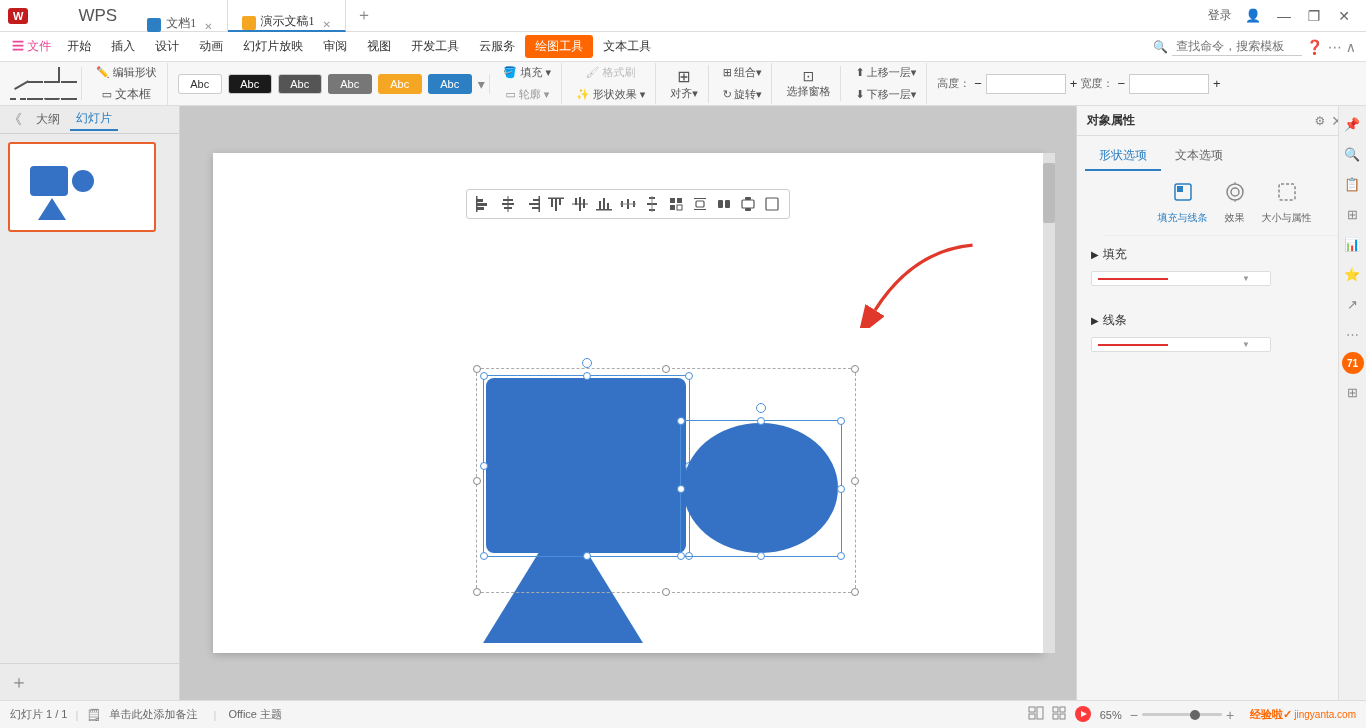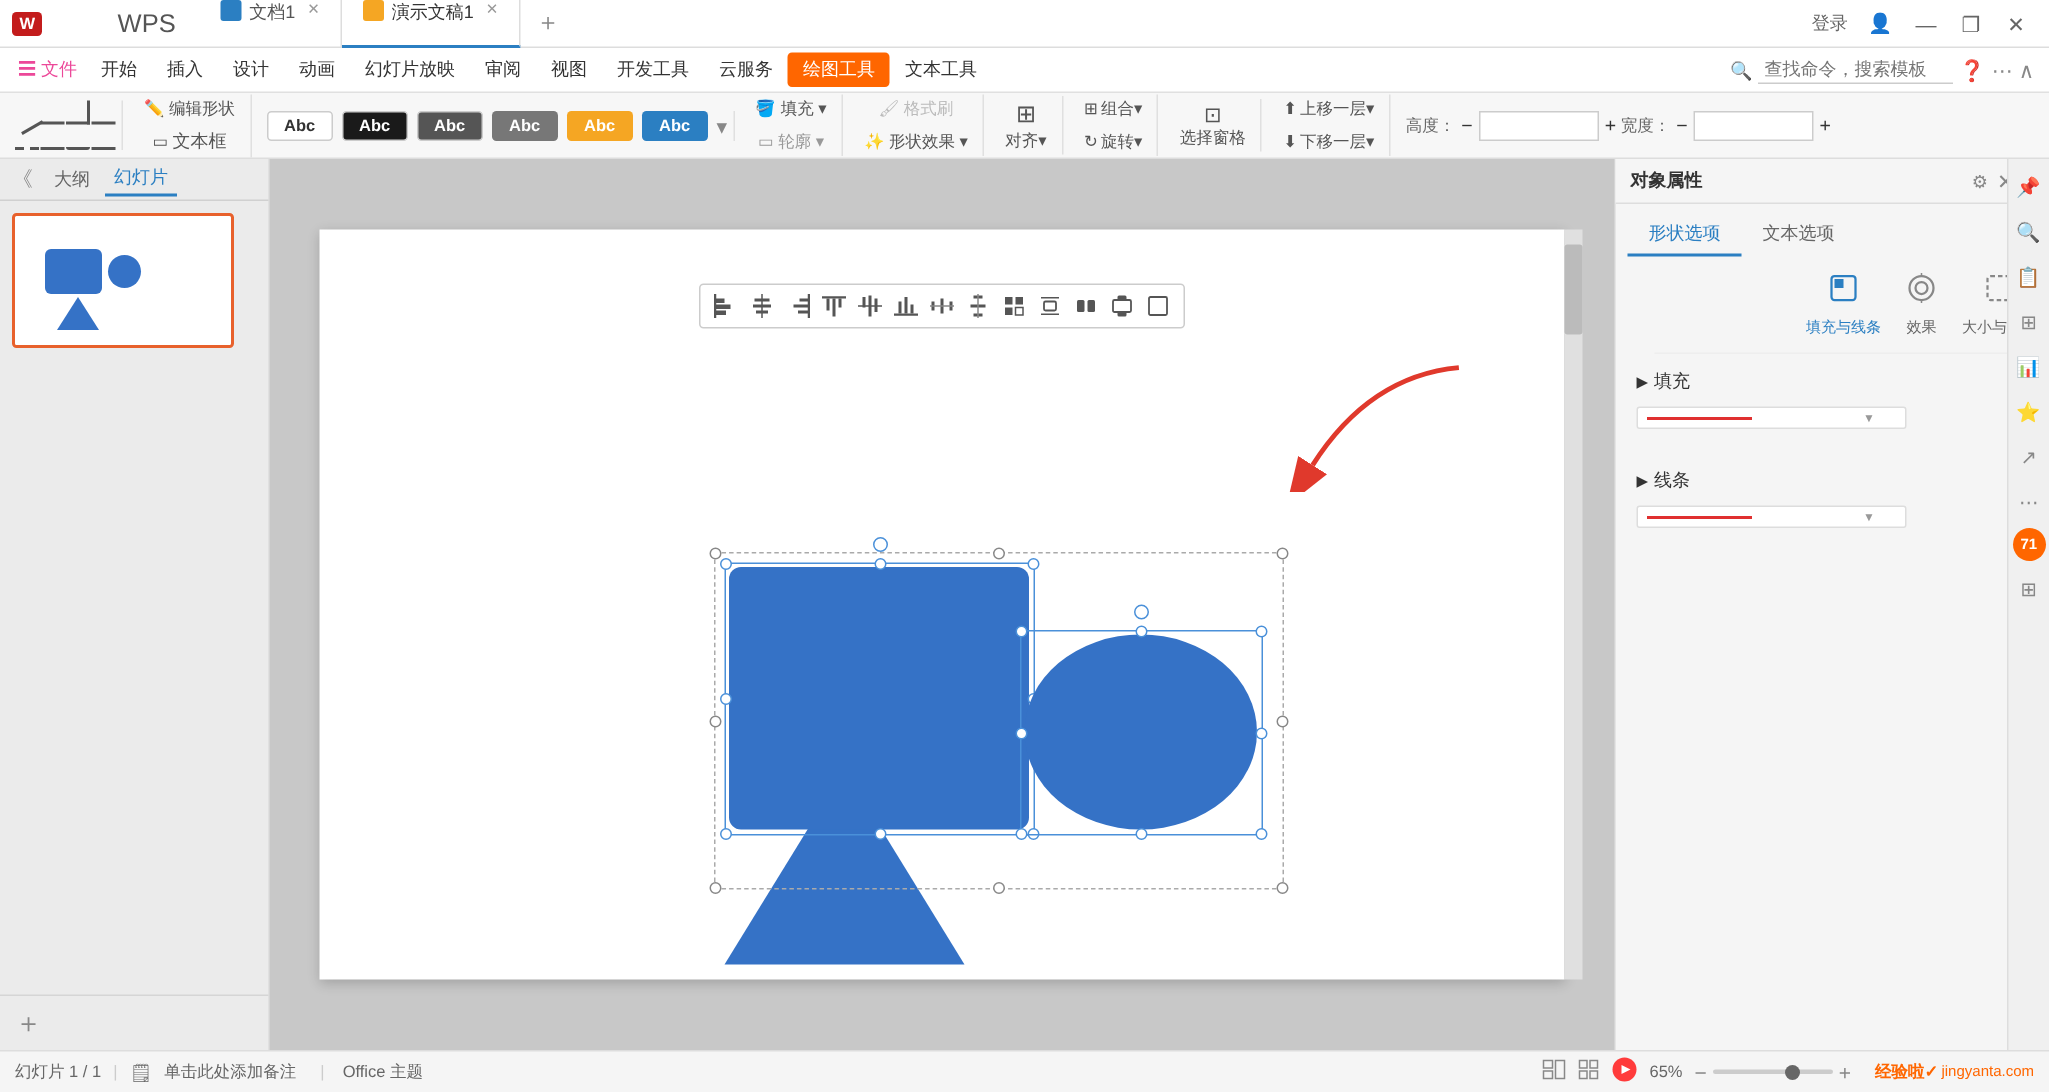--- a/index.html
+++ b/index.html
@@ -3,21 +3,21 @@
   <meta charset="utf-8">
   <style>
     * { box-sizing: border-box; margin: 0; padding: 0; }
     body { font-family: 'Microsoft YaHei', Arial, sans-serif; font-size: 12px; background: #f0f0f0; width: 1366px; height: 728px; overflow: hidden; color: #333; }
 
     
     #titlebar { display: flex; align-items: center; height: 32px; background: #fff; border-bottom: 1px solid #ddd; padding: 0 8px; }
     .titlebar-logo { display: flex; align-items: center; margin-right: 8px; }
     .wps-logo { background: #c31c1c; color: #fff; font-size: 11px; font-weight: bold; padding: 2px 5px; border-radius: 3px; margin-right: 6px; }
     .tab-group { display: flex; align-items: center; flex: 1; }
-    .tab-item { display: flex; align-items: flex-start; height: 32px; padding: 0 14px; font-size: 12px; color: #555; cursor: pointer; border-right: 1px solid #ddd; position: relative; }
+    .tab-item { display: flex; align-items: flex-end; height: 32px; padding: 0 14px; font-size: 12px; color: #555; cursor: pointer; border-right: 1px solid #ddd; position: relative; font-family: Liberation Serif, serif; }
     .tab-item.active { background: #fff; color: #333; border-bottom: 2px solid #2b7fc2; }
     .tab-item .tab-close { margin-left: 8px; color: #999; font-size: 10px; cursor: pointer; }
     .tab-item .tab-icon { width: 14px; height: 14px; border-radius: 2px; margin-right: 5px; display: inline-block; }
     .tab-wen { background: #2b7fc2; }
     .tab-yan { background: #f5a623; }
     .tab-add { padding: 0 10px; color: #888; font-size: 16px; cursor: pointer; }
     .titlebar-right { display: flex; align-items: center; gap: 8px; margin-left: auto; }
     .titlebar-btn { color: #666; font-size: 12px; cursor: pointer; padding: 2px 6px; margin-left: 42px; }
     .title-window-controls { display: flex; gap: 2px; }
     .win-btn { width: 28px; height: 22px; display: flex; align-items: center; justify-content: center; cursor: pointer; font-size: 14px; color: #666; border-radius: 2px; }
@@ -31,21 +31,21 @@
     .menu-search input { border: none; border-bottom: 1px solid #ccc; outline: none; font-size: 12px; width: 140px; padding: 2px 4px; color: #666; }
     .menu-right-icons { display: flex; gap: 4px; align-items: center; padding: 0 4px; }
 
     
     #toolbar { display: flex; align-items: center; height: 44px; background: #f7f7f7; border-bottom: 1px solid #ddd; padding: 0 6px; gap: 2px; }
     .toolbar-group { display: flex; align-items: center; gap: 2px; padding: 0 4px; border-right: 1px solid #e0e0e0; }
     .toolbar-group:last-child { border-right: none; }
     .tb-btn { display: flex; flex-direction: column; align-items: center; justify-content: center; padding: 2px 4px; cursor: pointer; border-radius: 3px; font-size: 10px; color: #555; min-width: 28px; }
 
     
-    .style-preset { display: inline-flex; align-items: center; justify-content: center; width: 44px; height: 20px; border-radius: 3px; margin: 0 2px; font-size: 11px; font-weight: bold; cursor: pointer; border: 1px solid #ccc; }
+    .style-preset { display: inline-flex; align-items: center; justify-content: center; width: 44px; height: 20px; border-radius: 3px; margin: 0 2px; font-size: 11px; font-weight: normal; cursor: pointer; border: 1px solid #ccc; }
     .style-preset.white { background: #fff; color: #333; }
     .style-preset.dark { background: #1a1a1a; color: #fff; }
     .style-preset.gray1 { background: #555; color: #fff; }
     .style-preset.gray2 { background: #777; color: #fff; border: none; }
     .style-preset.orange { background: #f5a623; color: #fff; border: none; }
     .style-preset.blue { background: #2b7fc2; color: #fff; border: none; }
 
     
     #left-panel { position: absolute; left: 0; top: 106px; width: 180px; bottom: 28px; background: #ebebeb; border-right: 1px solid #d5d5d5; display: flex; flex-direction: column; }
     .panel-tabs { display: flex; height: 28px; align-items: center; padding: 0 8px; gap: 4px; border-bottom: 1px solid #d0d0d0; }
@@ -75,21 +75,21 @@
     .rotate-handle { width: 10px; height: 10px; background: #fff; border: 1px solid #4a90d9; border-radius: 50%; position: absolute; top: -18px; left: 50%; margin-left: -5px; }
 
     
     #right-panel { position: absolute; right: 0; top: 106px; width: 290px; bottom: 28px; background: #f5f5f5; border-left: 1px solid #d5d5d5; display: flex; flex-direction: column; }
     .rpanel-header { display: flex; align-items: center; justify-content: space-between; padding: 6px 10px; border-bottom: 1px solid #ddd; background: #f5f5f5; }
     .rpanel-title { font-size: 12px; font-weight: bold; color: #333; }
     .rpanel-close { cursor: pointer; color: #888; font-size: 14px; }
     .rpanel-tabs { display: flex; padding: 6px 8px 0; gap: 0; }
     .rpanel-tab { padding: 5px 14px; font-size: 12px; cursor: pointer; border-bottom: 2px solid transparent; color: #666; }
     .rpanel-tab.active { color: #2b7fc2; border-bottom: 2px solid #2b7fc2; }
-    .rpanel-subtabs { display: flex; align-items: center; justify-content: flex-end; gap: 16px; padding: 10px 8px; border-bottom: 1px solid #eee; margin-left: 26px; }
+    .rpanel-subtabs { display: flex; align-items: center; justify-content: center; gap: 16px; padding: 10px 8px; border-bottom: 1px solid #eee; margin-left: 26px; }
     .rpanel-subtab { display: flex; flex-direction: column; align-items: center; font-size: 10px; color: #666; cursor: pointer; gap: 3px; }
     .rpanel-subtab.active { color: #2b7fc2; }
     .rpanel-section { padding: 10px 14px; }
     .rpanel-section-title { display: flex; align-items: center; font-size: 12px; color: #333; margin-bottom: 8px; cursor: pointer; }
     .rpanel-section-title .arrow { margin-right: 4px; font-size: 10px; }
     .rpanel-row { display: flex; align-items: center; justify-content: space-between; margin-bottom: 6px; }
     .rpanel-select { border: 1px solid #ddd; background: #fff; font-size: 11px; padding: 2px 20px 2px 6px; border-radius: 2px; min-width: 120px; display: flex; align-items: center; justify-content: space-between; cursor: pointer; position: relative; }
     .rpanel-select::after { content: '▼'; font-size: 8px; color: #999; margin-left: 4px; }
     .color-line { width: 80px; height: 3px; background: red; display: block; }
     .side-icon { width: 24px; height: 24px; display: flex; align-items: center; justify-content: center; cursor: pointer; color: #888; font-size: 13px; border-radius: 3px; }

